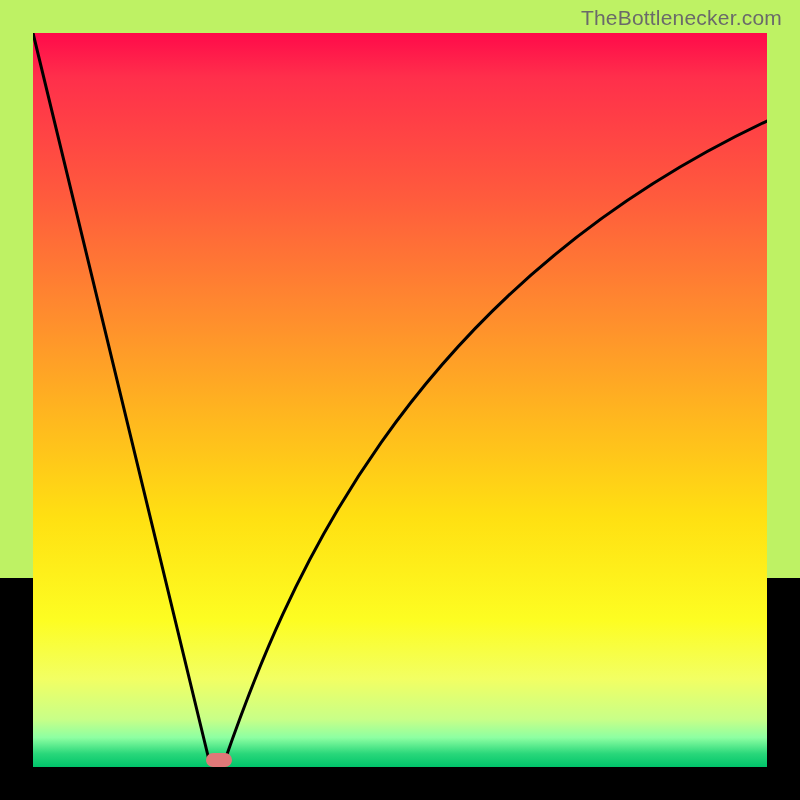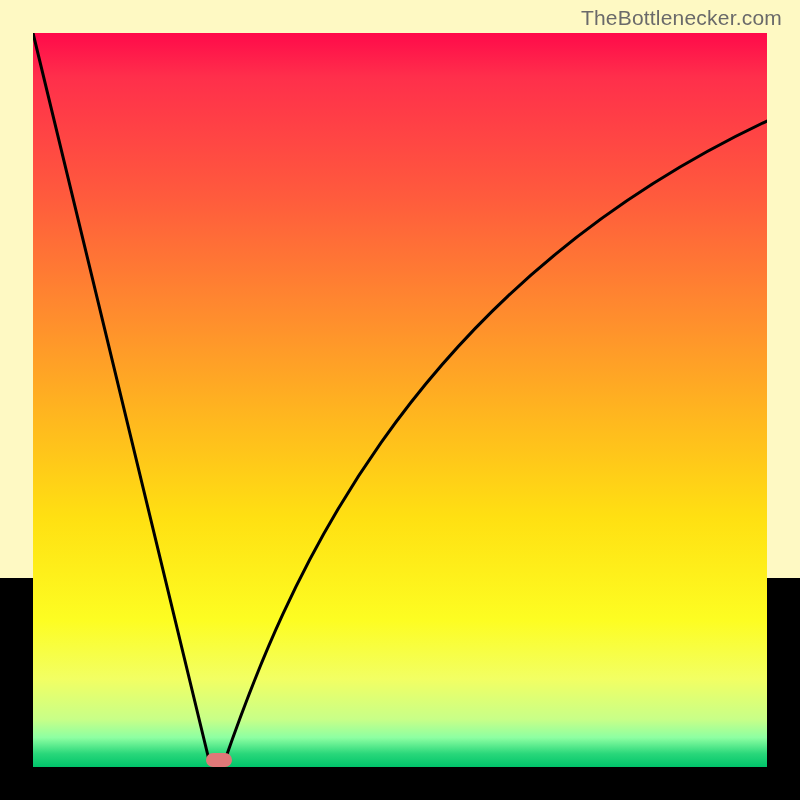--- a/index.html
+++ b/index.html
@@ -8,21 +8,21 @@
     width: 800px;
     height: 800px;
     overflow: hidden;
     background: #000;
     font-family: Arial, Helvetica, sans-serif;
   }
   .frame {
     position: relative;
     width: 800px;
     height: 578px;
-    background: #fef9c3;
+    background: #bef264;
   }
   .plot-area {
     position: absolute;
     left: 33px;
     top: 33px;
     width: 734px;
     height: 734px;
     
     background: linear-gradient(
       to bottom,

